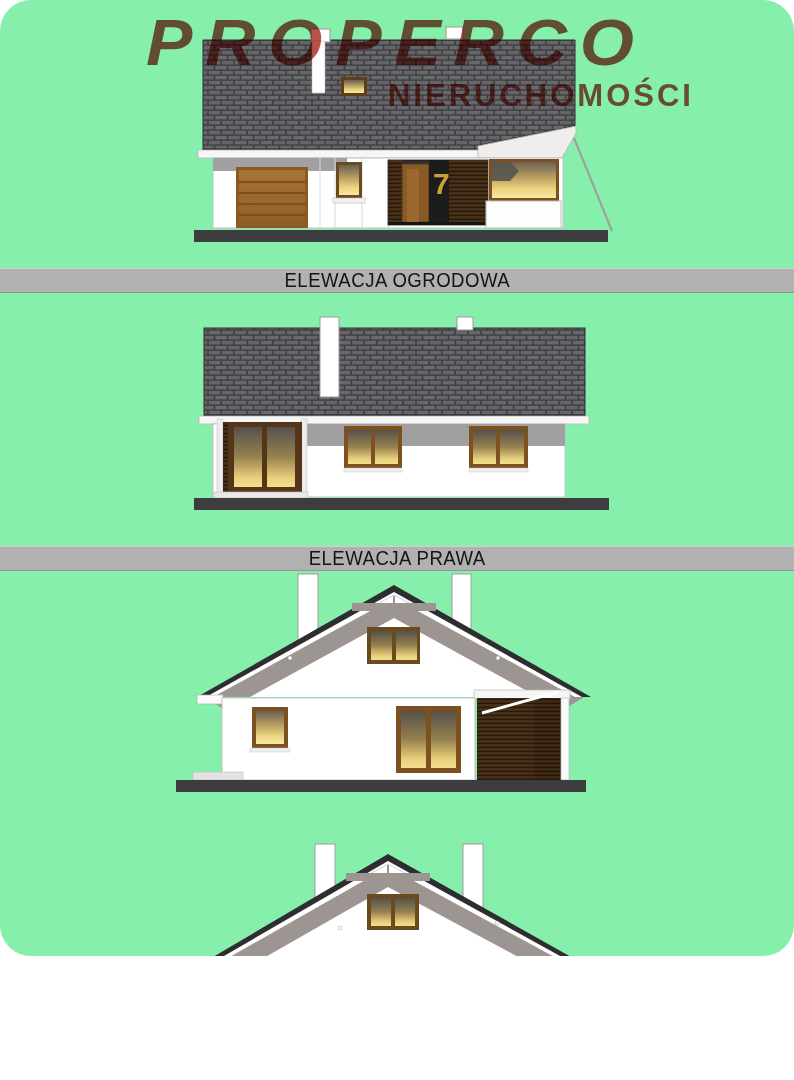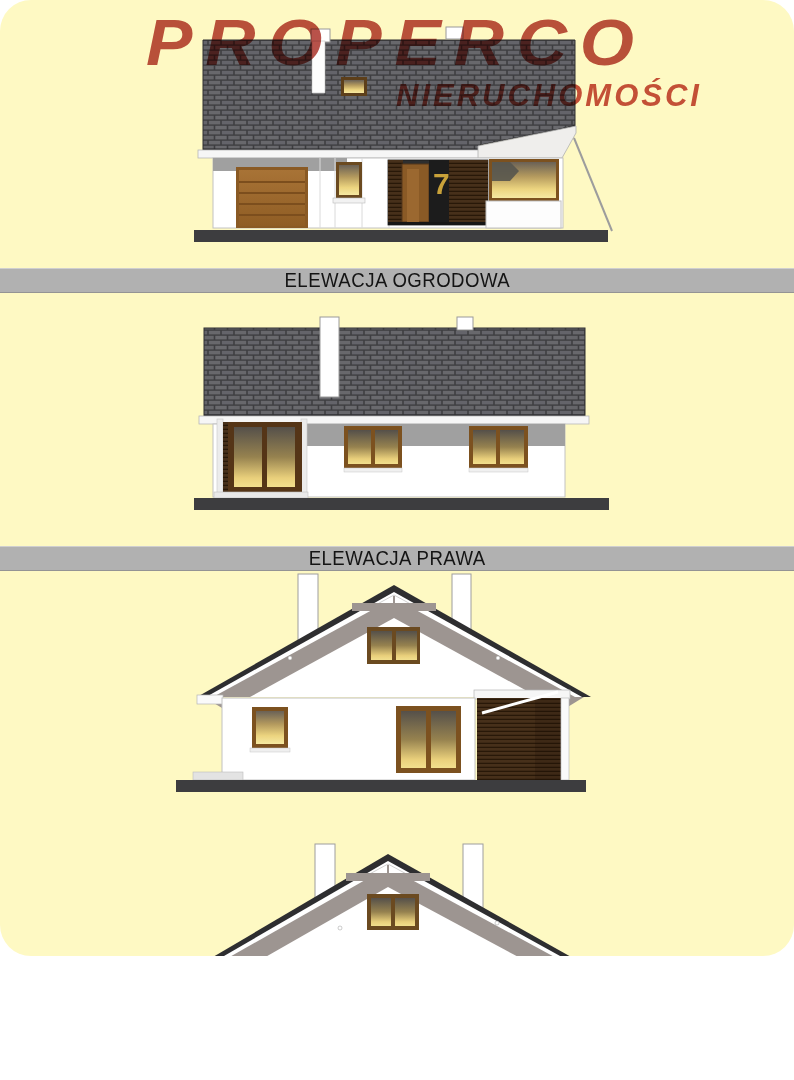--- a/index.html
+++ b/index.html
@@ -1,29 +1,29 @@
 <!DOCTYPE html>
 <html><head>
 <meta charset="utf-8">
 <style>
   html,body{margin:0;padding:0;background:#ffffff;}
-  #stage{position:relative;width:794px;height:956px;background:#fef9c3;overflow:hidden;
+  #stage{position:relative;width:794px;height:956px;background:#86efac;overflow:hidden;
          font-family:"Liberation Sans",sans-serif;border-radius:31px;}
   .titlebar{position:absolute;left:0;width:794px;height:23px;background:#b1b1b1;
             border-top:1px solid #cfcfcf;border-bottom:1px solid #949494;
             display:flex;align-items:center;justify-content:center;}
   .titlebar span{font-size:20px;color:#141414;letter-spacing:.5px;
                  transform:scaleX(.93);white-space:nowrap;}
   .elev{position:absolute;left:0;width:794px;height:270px;}
   #logo-brand{position:absolute;left:146px;top:10px;z-index:5;
       font-size:65px;font-weight:bold;font-style:italic;letter-spacing:12px;
       transform:scaleX(1.07);transform-origin:left top;line-height:1;
       mix-blend-mode:multiply;opacity:.93;white-space:nowrap;}
-  #logo-sub{position:absolute;left:396px;top:80px;z-index:5;
-      font-size:31px;font-weight:bold;font-style:italic;letter-spacing:3px;
+  #logo-sub{position:absolute;left:388px;top:80px;z-index:5;
+      font-size:31px;font-weight:bold;letter-spacing:3px;
       transform:scaleX(1.0);transform-origin:left top;line-height:1;
       mix-blend-mode:multiply;opacity:.95;white-space:nowrap;text-align:right;}
 </style>
 </head>
 <body>
 
 <div id="stage">
 
   <svg width="0" height="0" style="position:absolute" aria-hidden="true">
     <defs>

